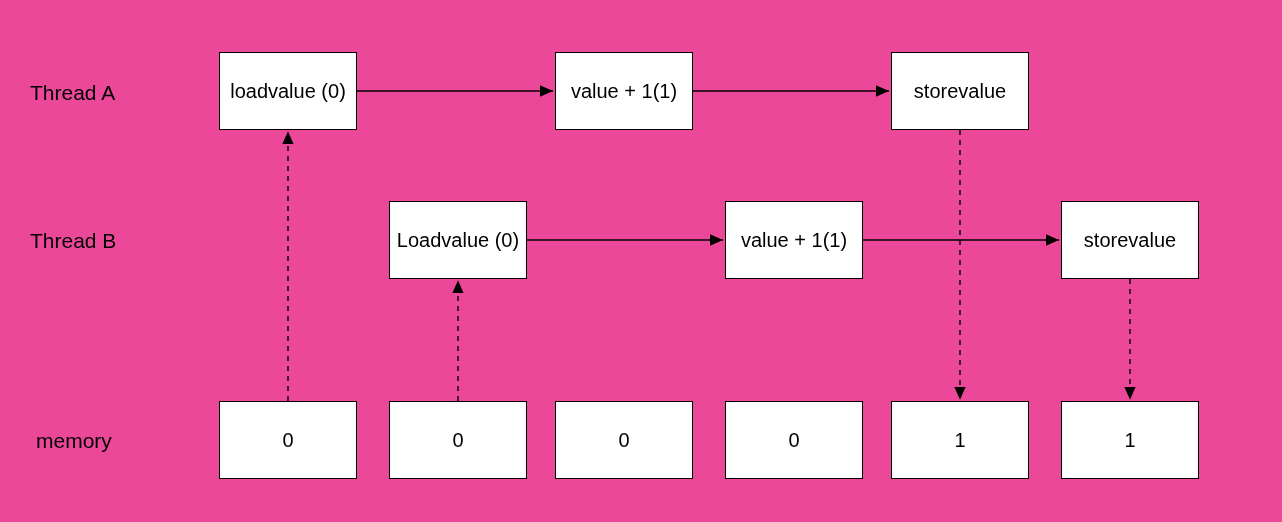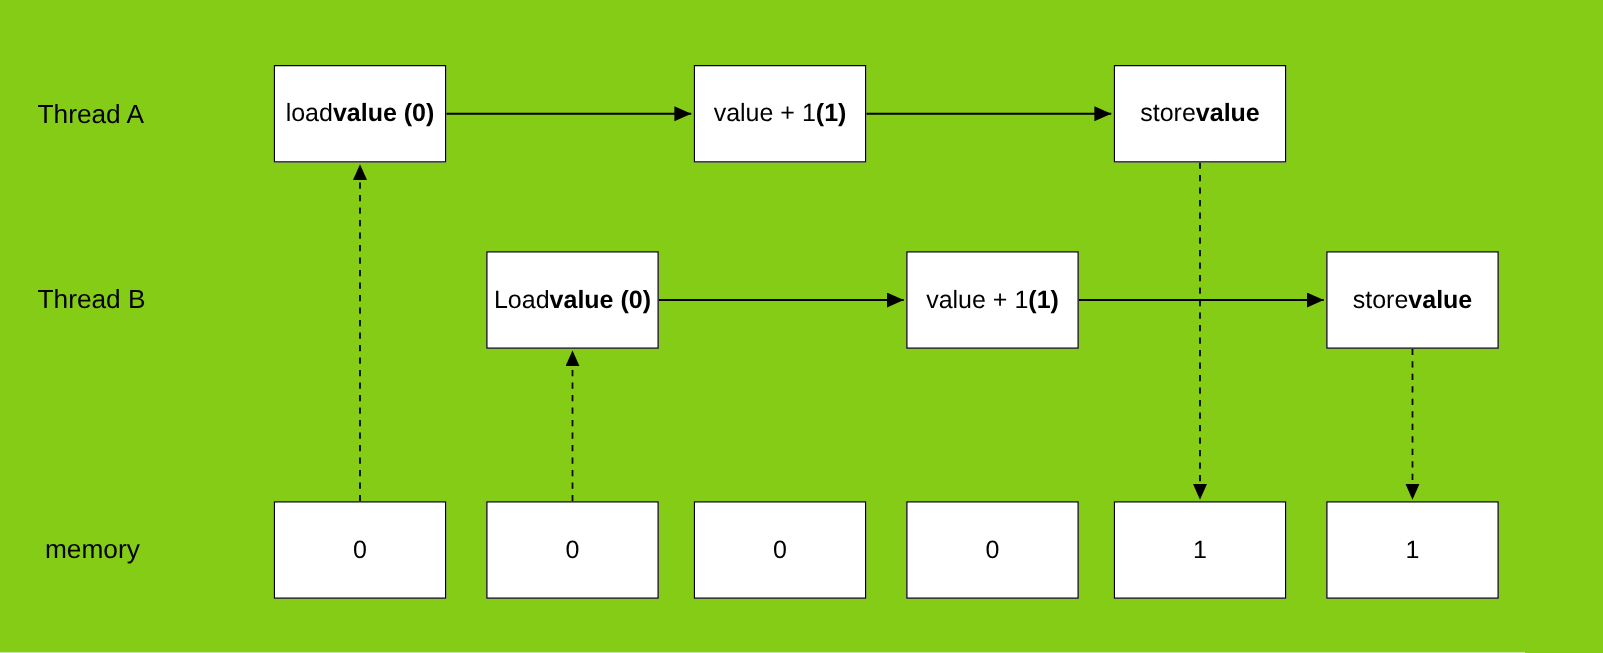--- a/index.html
+++ b/index.html
@@ -4,21 +4,21 @@
 <style>
   html, body {
     margin: 0;
     padding: 0;
     background: #ffffff;
   }
   #canvas {
     position: relative;
     width: 1282px;
     height: 522px;
-    background: #84cc16;
+    background: #ec4899;
     font-family: "Liberation Sans", sans-serif;
     overflow: hidden;
   }
   .row-label {
     position: absolute;
     font-size: 21px;
     color: #000000;
     white-space: nowrap;
     line-height: 1;
     transform: translateY(-50%);
@@ -31,21 +31,21 @@
     display: flex;
     flex-direction: row;
     align-items: center;
     justify-content: center;
     font-size: 20px;
     color: #000000;
     line-height: 1.22;
     text-align: center;
     white-space: nowrap;
   }
-  .node .l2 { display: block; font-weight: bold; }
+  .node .l2 { display: block; }
   .mem-cell {
     position: absolute;
     box-sizing: border-box;
     border: 1.3px solid #000000;
     background: #ffffff;
     display: flex;
     align-items: center;
     justify-content: center;
     font-size: 20px;
     color: #000000;

